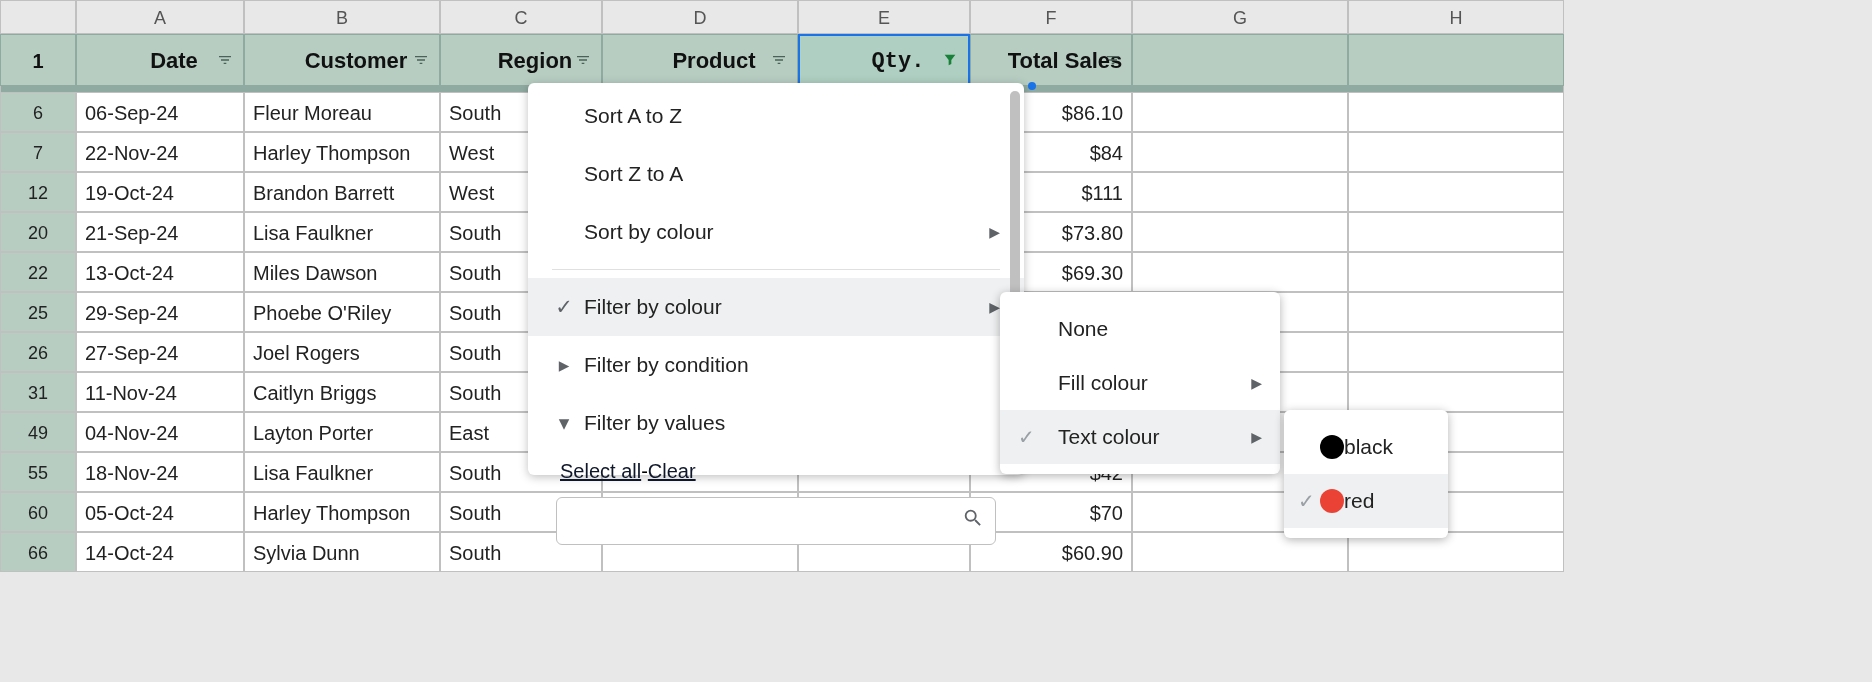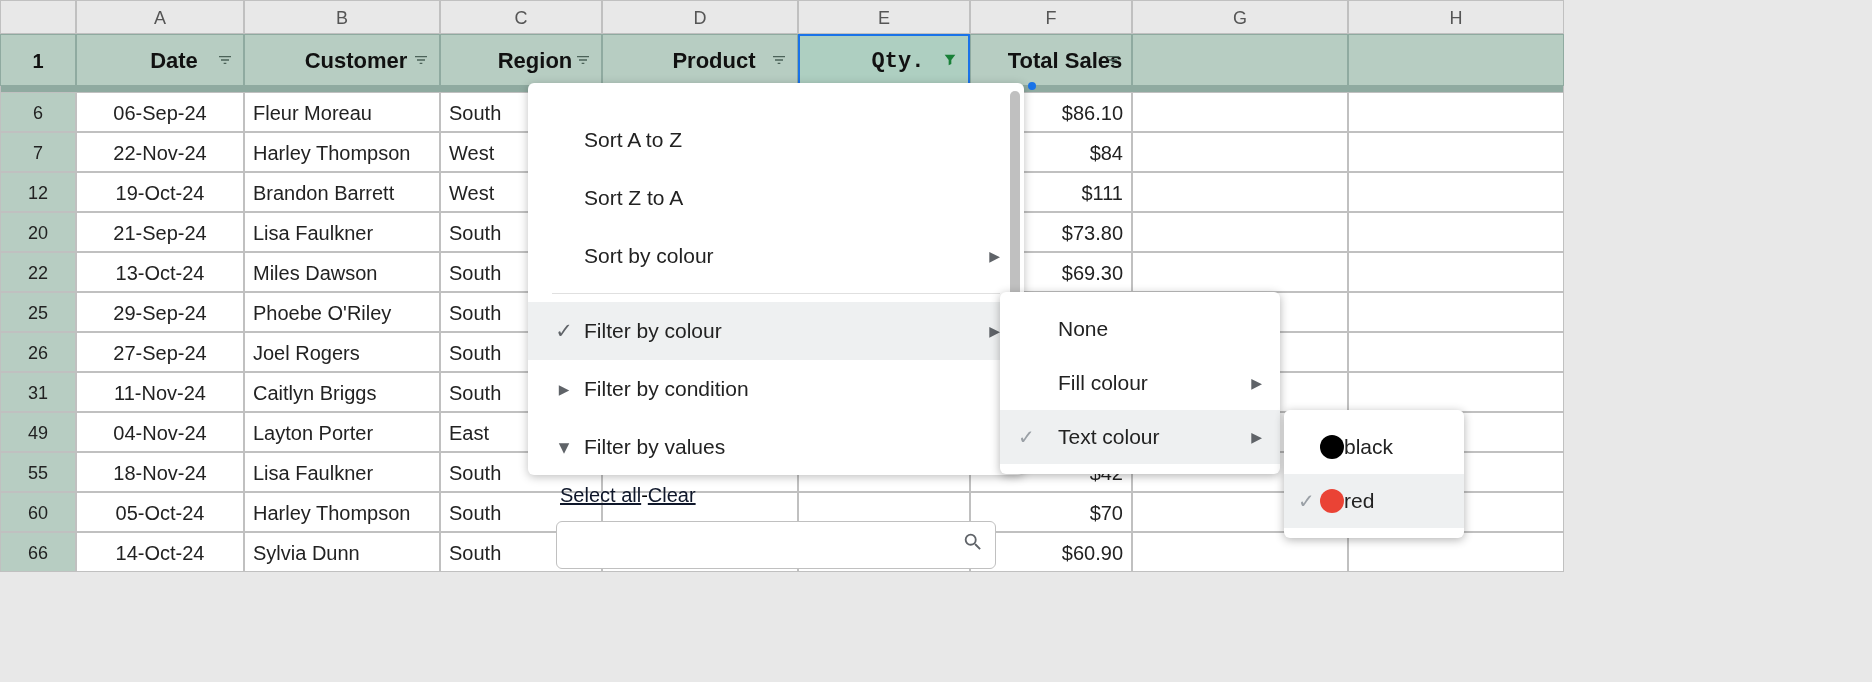--- a/index.html
+++ b/index.html
@@ -84,34 +84,34 @@
     background: #fff;
     border: 1px solid #c0c0c0;
     height: 40px;
     line-height: 40px;
     font-size: 20px;
     color: #222;
     padding: 0 8px;
     white-space: nowrap;
     overflow: hidden;
   }
-  .data-cell.date { text-align: center; }
+  .data-cell.date { text-align: left; }
   .data-cell.sales { text-align: right; }
   .row-num.filtered { background: #b7cdc2; color: #222; }
   
   .dropdown {
     position: absolute;
     left: 528px;
     top: 83px;
     width: 496px;
     height: 392px;
     background: #fff;
     border-radius: 6px;
     box-shadow: 0 2px 10px rgba(0,0,0,0.25);
-    padding-top: 28px;
+    padding-top: 4px;
     z-index: 10;
   }
   .dropdown .scrollbar {
     position: absolute;
     right: 4px; top: 8px; bottom: 8px;
     width: 10px;
     background: #f0f0f0;
     border-radius: 5px;
   }
   .dropdown .scrollbar::after {
@@ -201,21 +201,21 @@
     position:absolute; left:18px; color:#9aa0a6; font-size:20px;
   }
   .sm-item .arr {
     position:absolute; right:18px; color:#5f6368; font-size:14px;
   }
   
   .subsubmenu {
     position: absolute;
     left: 1284px;
     top: 410px;
-    width: 180px;
+    width: 164px;
     background:#fff;
     border-radius:6px;
     box-shadow:0 2px 10px rgba(0,0,0,0.3);
     padding:10px 0;
     z-index:30;
   }
   .ss-item {
     display:flex; align-items:center;
     height:54px;
     font-size:21px;

